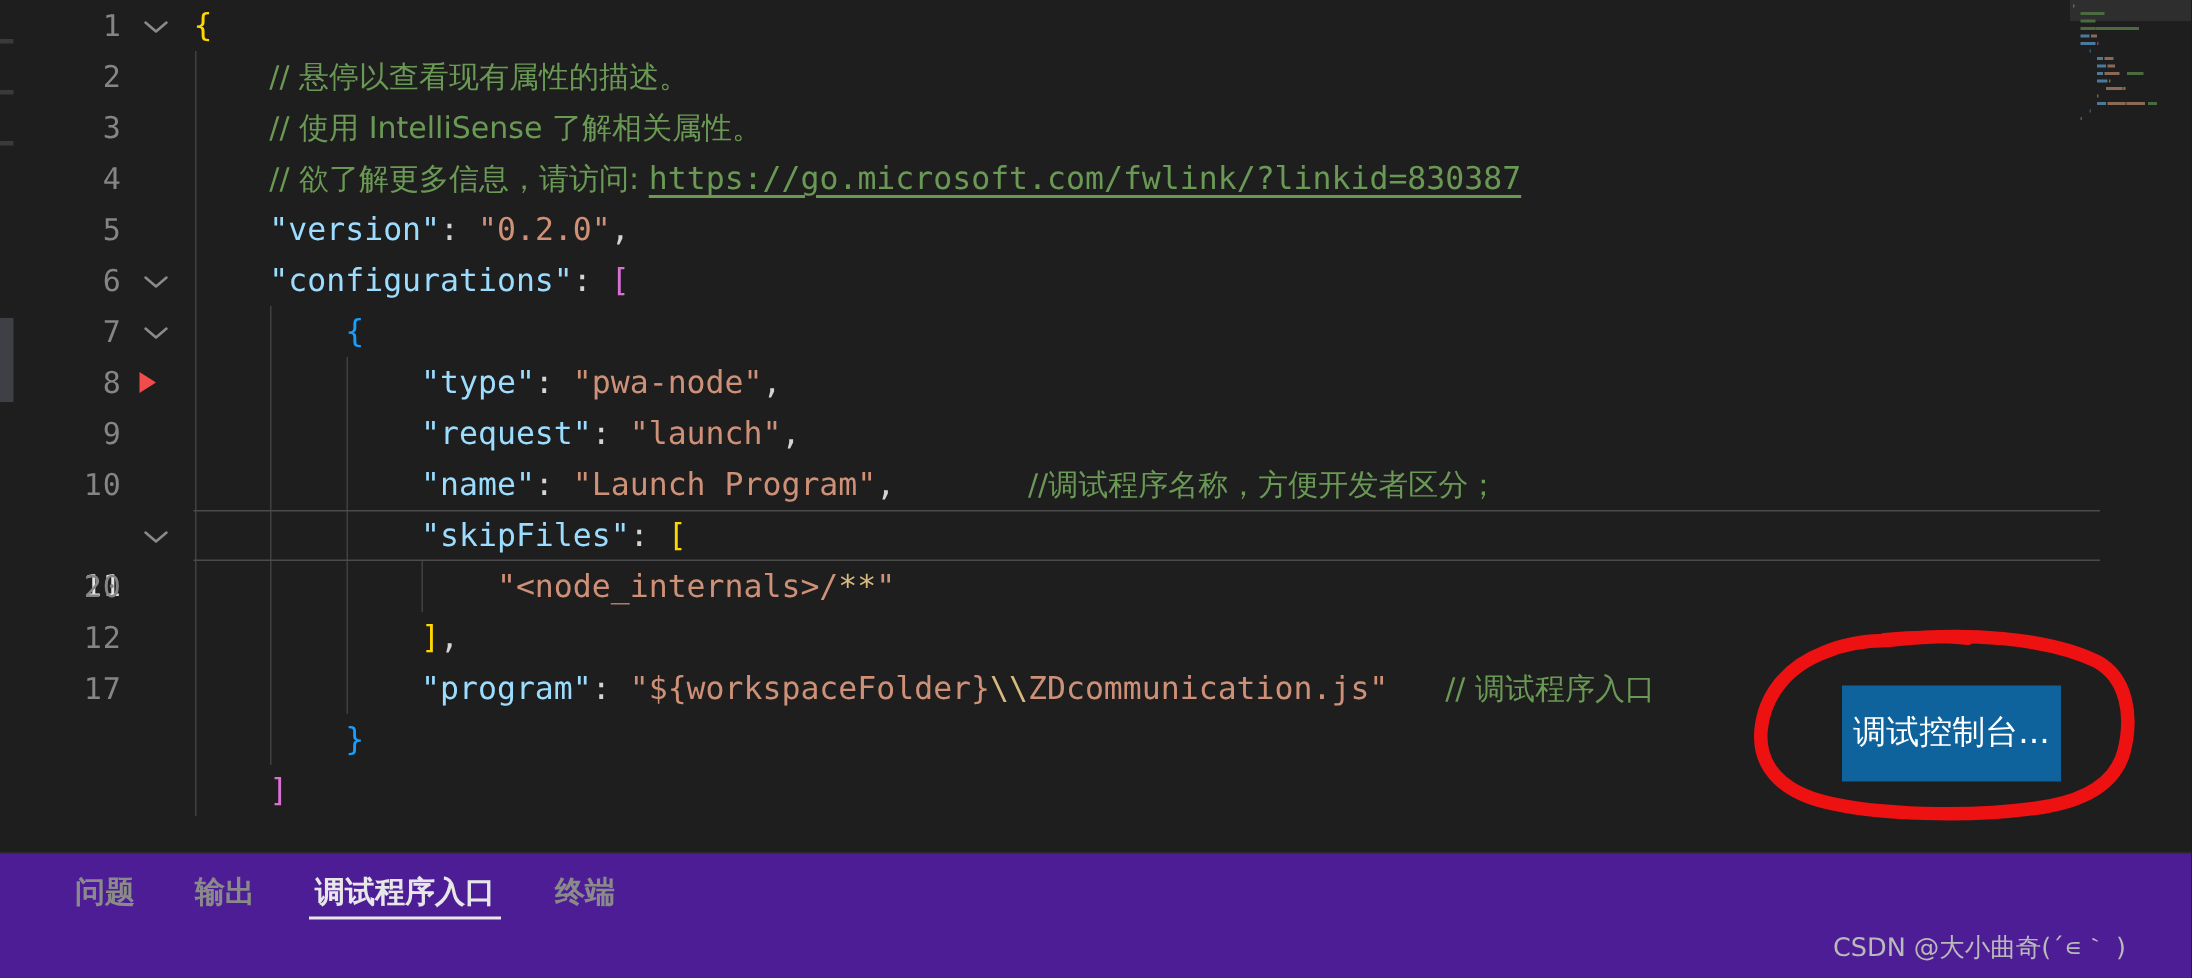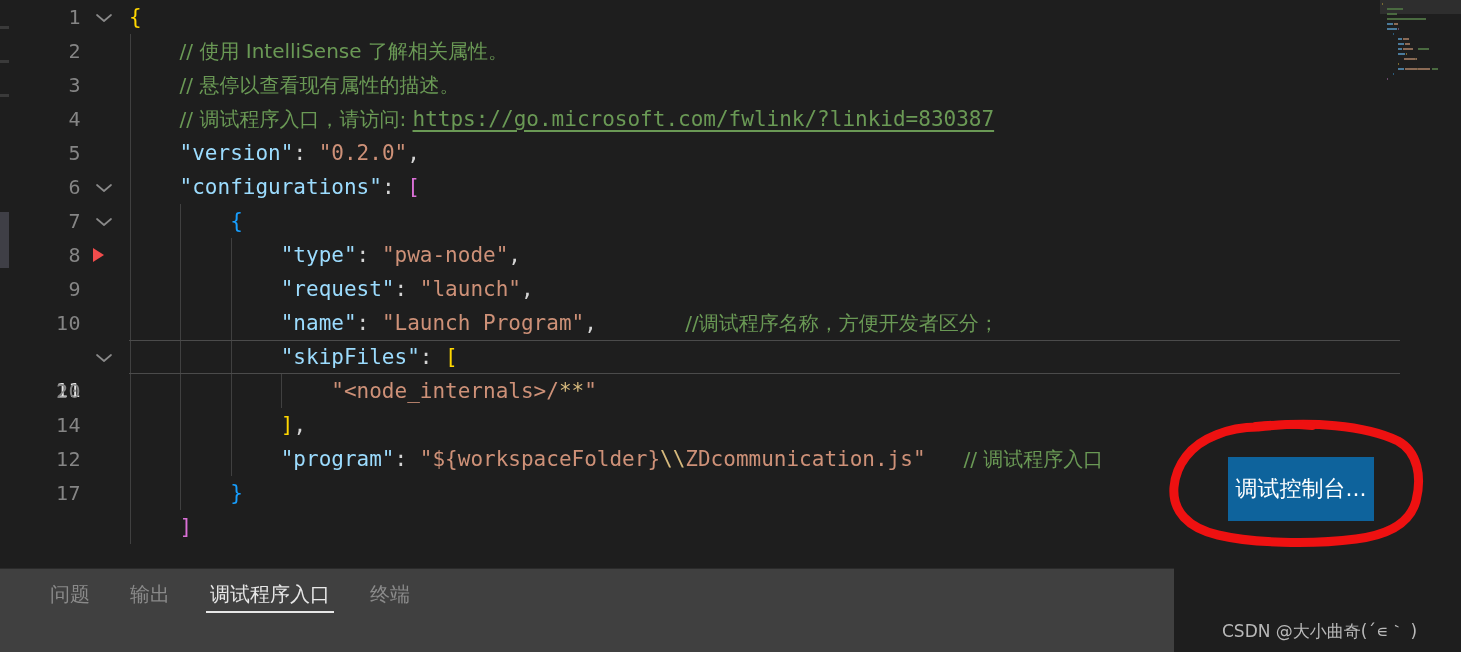--- a/index.html
+++ b/index.html
@@ -153,23 +153,24 @@
     left: 1160px; top: 415px;
     width: 270px; height: 135px;
     z-index: 15;
     pointer-events: none;
   }
 
   
   #panel {
     position: absolute;
     left: 0; top: 568px;
-    width: 1174px; height: 84px;
-    background: #404040;
+    width: 1461px; height: 84px;
+    background: #4c1d95;
     border-top: 1px solid #2b2b2b;
+    font-weight: bold;
   }
   #panel-tabs {
     position: absolute; left: 30px; top: 2px;
     height: 46px;
     display: flex; align-items: center;
     gap: 0;
   }
   .panel-tab {
     position: relative;
     color: #8a8a8a;
@@ -264,35 +265,32 @@
         <span class="fold">
           <svg width="22" height="12" viewBox="0 0 22 12">
             <polyline points="4,3 11,9 18,3" fill="none" stroke="#8a8a8a" stroke-width="1.7" stroke-linecap="round" stroke-linejoin="round"></polyline>
           </svg>
         </span>
       </div>
       <div class="ln-row">
         <span class="ln-num">20</span>
       </div>
       <div class="ln-row">
-        <span class="ln-num">14</span>
-      </div>
-      <div class="ln-row">
         <span class="ln-num">12</span>
       </div>
       <div class="ln-row">
         <span class="ln-num">17</span>
       </div>
     </div>
 
   <div id="code">
       <div class="code-row"><span class="txt"><span class="br">{</span></span></div>
+      <div class="code-row"><span class="iguide" style="left: 1px;"></span><span class="txt"><span class="p">    </span><span class="c cjk">// 悬停以查看现有属性的描述。</span></span></div>
       <div class="code-row"><span class="iguide" style="left: 1px;"></span><span class="txt"><span class="p">    </span><span class="c cjk">// 使用 IntelliSense 了解相关属性。</span></span></div>
-      <div class="code-row"><span class="iguide" style="left: 1px;"></span><span class="txt"><span class="p">    </span><span class="c cjk">// 悬停以查看现有属性的描述。</span></span></div>
-      <div class="code-row"><span class="iguide" style="left: 1px;"></span><span class="txt"><span class="p">    </span><span class="c cjk">// 调试程序入口，请访问: </span><span class="lnk">https://go.microsoft.com/fwlink/?linkid=830387</span></span></div>
+      <div class="code-row"><span class="iguide" style="left: 1px;"></span><span class="txt"><span class="p">    </span><span class="c cjk">// 欲了解更多信息，请访问: </span><span class="lnk">https://go.microsoft.com/fwlink/?linkid=830387</span></span></div>
       <div class="code-row"><span class="iguide" style="left: 1px;"></span><span class="txt"><span class="p">    </span><span class="k">"version"</span><span class="p">: </span><span class="s">"0.2.0"</span><span class="p">,</span></span></div>
       <div class="code-row"><span class="iguide" style="left: 1px;"></span><span class="txt"><span class="p">    </span><span class="k">"configurations"</span><span class="p">: </span><span class="br2">[</span></span></div>
       <div class="code-row"><span class="iguide" style="left: 1px;"></span><span class="iguide" style="left: 51.4px;"></span><span class="txt"><span class="p">        </span><span class="br3">{</span></span></div>
       <div class="code-row"><span class="iguide" style="left: 1px;"></span><span class="iguide" style="left: 51.4px;"></span><span class="iguide" style="left: 101.8px;"></span><span class="txt"><span class="p">            </span><span class="k">"type"</span><span class="p">: </span><span class="s">"pwa-node"</span><span class="p">,</span></span></div>
       <div class="code-row"><span class="iguide" style="left: 1px;"></span><span class="iguide" style="left: 51.4px;"></span><span class="iguide" style="left: 101.8px;"></span><span class="txt"><span class="p">            </span><span class="k">"request"</span><span class="p">: </span><span class="s">"launch"</span><span class="p">,</span></span></div>
       <div class="code-row"><span class="iguide" style="left: 1px;"></span><span class="iguide" style="left: 51.4px;"></span><span class="iguide" style="left: 101.8px;"></span><span class="txt"><span class="p">            </span><span class="k">"name"</span><span class="p">: </span><span class="s">"Launch Program"</span><span class="p">,</span><span class="p">       </span><span class="c cjk">//调试程序名称，方便开发者区分；</span></span></div>
       <div class="code-row active"><span class="iguide" style="left: 1px;"></span><span class="iguide" style="left: 51.4px;"></span><span class="iguide" style="left: 101.8px;"></span><span class="txt"><span class="p">            </span><span class="k">"skipFiles"</span><span class="p">: </span><span class="br">[</span></span></div>
       <div class="code-row"><span class="iguide" style="left: 1px;"></span><span class="iguide" style="left: 51.4px;"></span><span class="iguide" style="left: 101.8px;"></span><span class="iguide" style="left: 152.2px;"></span><span class="txt"><span class="p">                </span><span class="s">"&lt;node_internals&gt;/</span><span class="esc">**</span><span class="s">"</span></span></div>
       <div class="code-row"><span class="iguide" style="left: 1px;"></span><span class="iguide" style="left: 51.4px;"></span><span class="iguide" style="left: 101.8px;"></span><span class="txt"><span class="p">            </span><span class="br">]</span><span class="p">,</span></span></div>
       <div class="code-row"><span class="iguide" style="left: 1px;"></span><span class="iguide" style="left: 51.4px;"></span><span class="iguide" style="left: 101.8px;"></span><span class="txt"><span class="p">            </span><span class="k">"program"</span><span class="p">: </span><span class="s">"${workspaceFolder}</span><span class="esc">\\</span><span class="s">ZDcommunication.js"</span><span class="p">   </span><span class="c cjk">// 调试程序入口</span></span></div>

